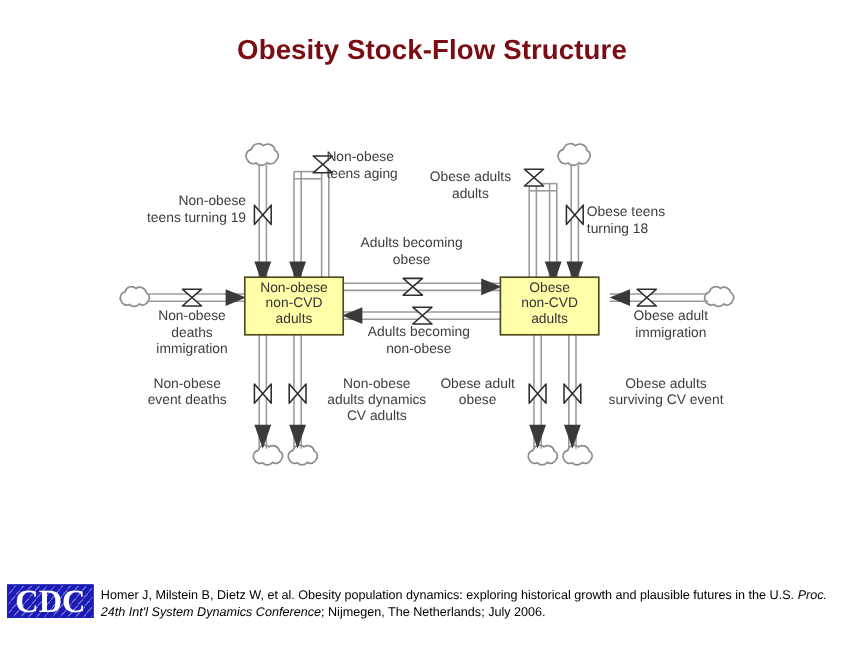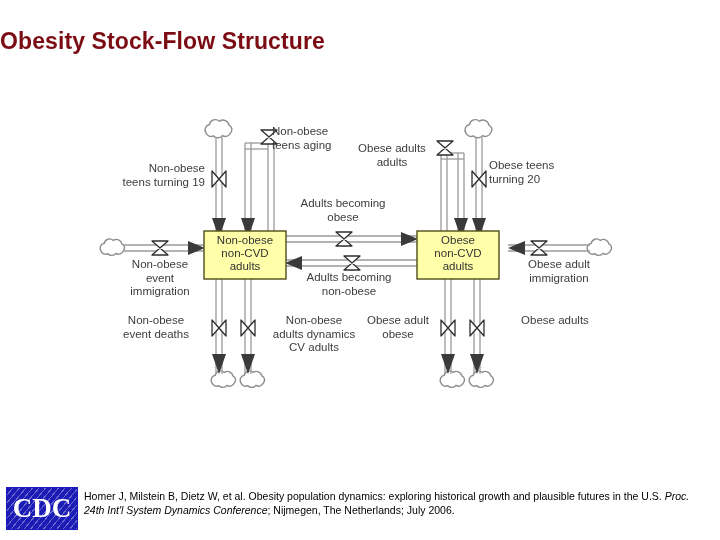--- a/index.html
+++ b/index.html
@@ -14,21 +14,21 @@
     overflow: hidden;
     font-family: "Liberation Sans", sans-serif;
   }
 
   
   #slide-title {
     position: absolute;
     left: 0;
     top: 28px;
     width: 720px;
-    text-align: left;
+    text-align: center;
     font-size: 23px;
     font-weight: bold;
     color: #7b0c13;
     letter-spacing: 0.1px;
   }
 
   
   #diagram {
     position: absolute;
     left: 0;
@@ -55,21 +55,21 @@
     line-height: 13.5px;
     white-space: nowrap;
   }
 
   
   #cdc-logo {
     position: absolute;
     left: 6px;
     top: 487px;
     width: 72px;
-    height: 43px;
+    height: 28px;
     background-color: #1b1bb5;
     background-image: repeating-linear-gradient(
        -50deg, rgba(255,255,255,0.34) 0px, rgba(255,255,255,0.34) 1px,
        rgba(255,255,255,0) 1px, rgba(255,255,255,0) 5px);
     display: flex;
     align-items: center;
     justify-content: center;
     border: 1px solid #1b1bb5;
     box-sizing: border-box;
   }
@@ -271,28 +271,28 @@
 <div class="flow-label" style="left:272px; top:125px; width:96px; text-align:left;">
   <div>Non-obese</div>
   <div>teens aging</div>
 </div>
 
 <div class="flow-label" style="left:348px; top:142px; width:88px; text-align:center;">
   <div>Obese adults</div>
   <div>adults</div>
 </div>
 
-<div class="flow-label" style="left:489px; top:159px; width:92px; text-align:left;">
+<div class="flow-label" style="left:489px; top:171px; width:92px; text-align:left;">
   <div>Obese teens</div>
-  <div>turning 20</div>
+  <div>turning 18</div>
 </div>
 
 <div class="flow-label" style="left:112px; top:258px; width:96px; text-align:center;">
   <div>Non-obese</div>
-  <div>event</div>
+  <div>deaths</div>
   <div>immigration</div>
 </div>
 
 <div class="flow-label" style="left:508px; top:258px; width:102px; text-align:center;">
   <div>Obese adult</div>
   <div>immigration</div>
 </div>
 
 <div class="flow-label" style="left:288px; top:197px; width:110px; text-align:center;">
   <div>Adults becoming</div>
@@ -315,20 +315,21 @@
   <div>CV adults</div>
 </div>
 
 <div class="flow-label" style="left:357px; top:314px; width:82px; text-align:center;">
   <div>Obese adult</div>
   <div>obese</div>
 </div>
 
 <div class="flow-label" style="left:490px; top:314px; width:130px; text-align:center;">
   <div>Obese adults</div>
+  <div>surviving CV event</div>
 </div>
 
 <div id="cdc-logo">
   <span>CDC</span>
 </div>
 
 <div id="citation">
   <span>Homer J, Milstein B, Dietz W, et al. Obesity population dynamics: exploring historical growth and plausible futures in the U.S. </span><i>Proc. 24th Int'l System Dynamics Conference</i><span>; Nijmegen, The Netherlands; July 2006.</span>
 </div>
 

